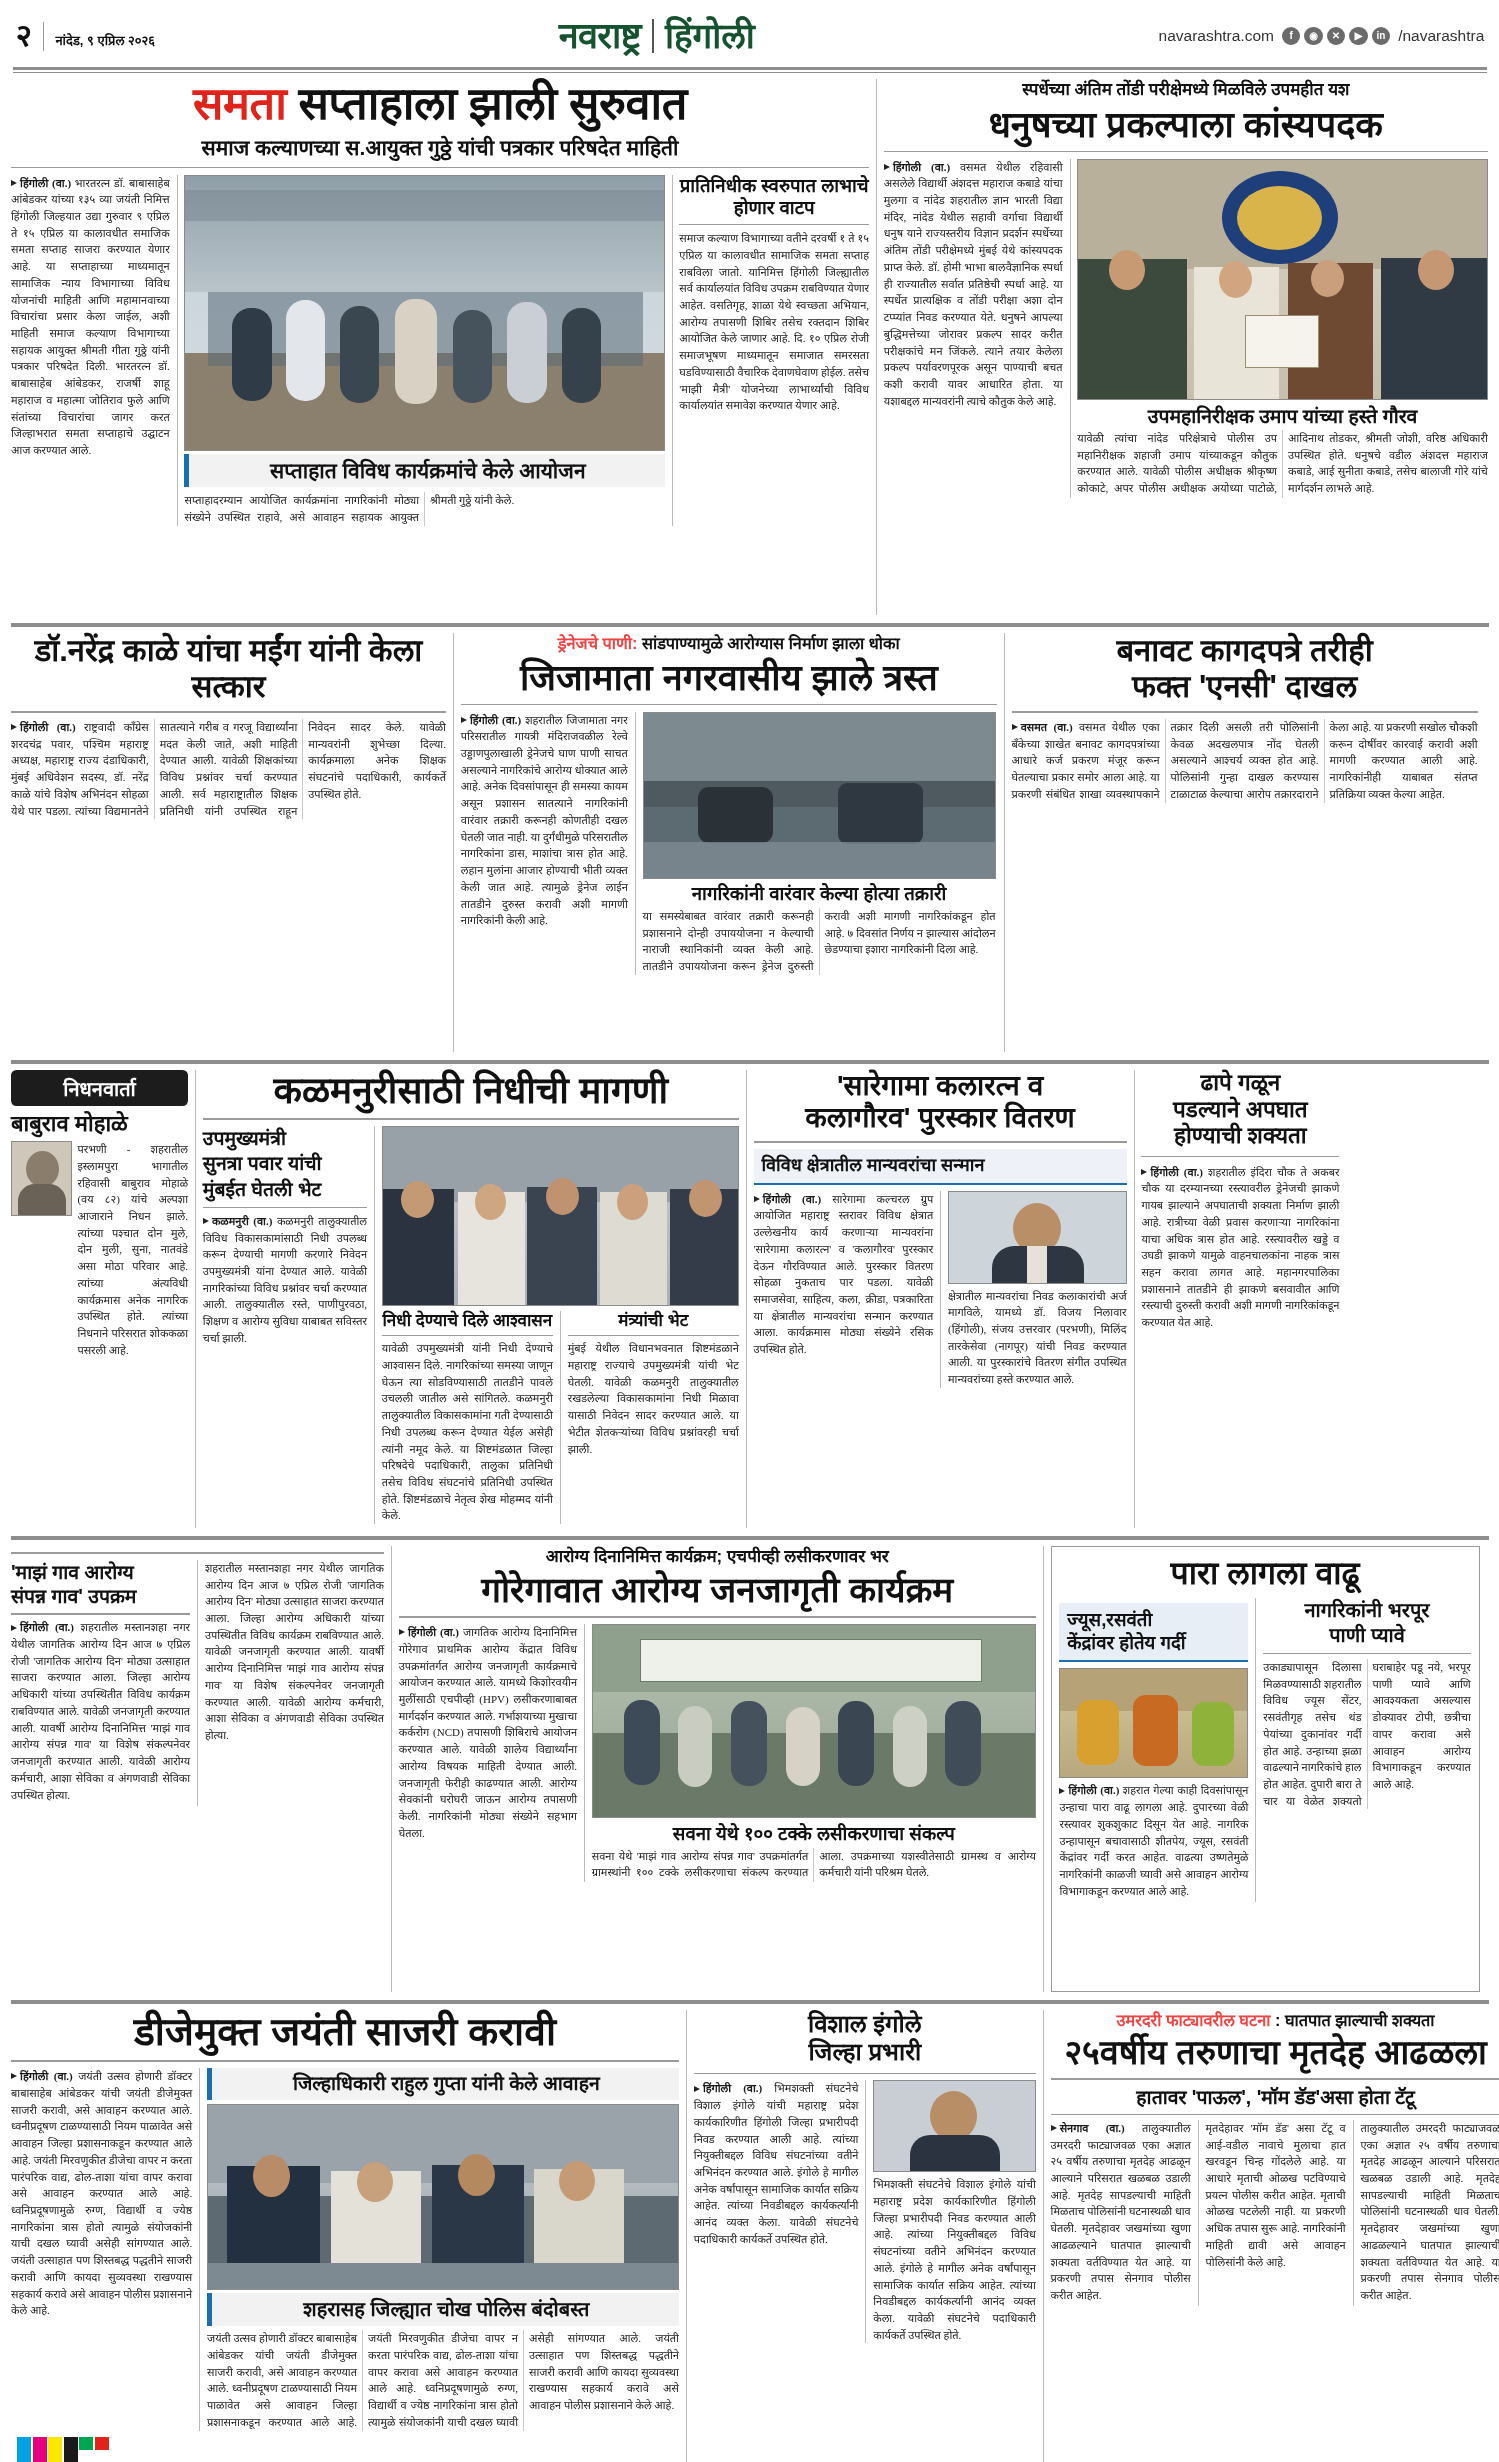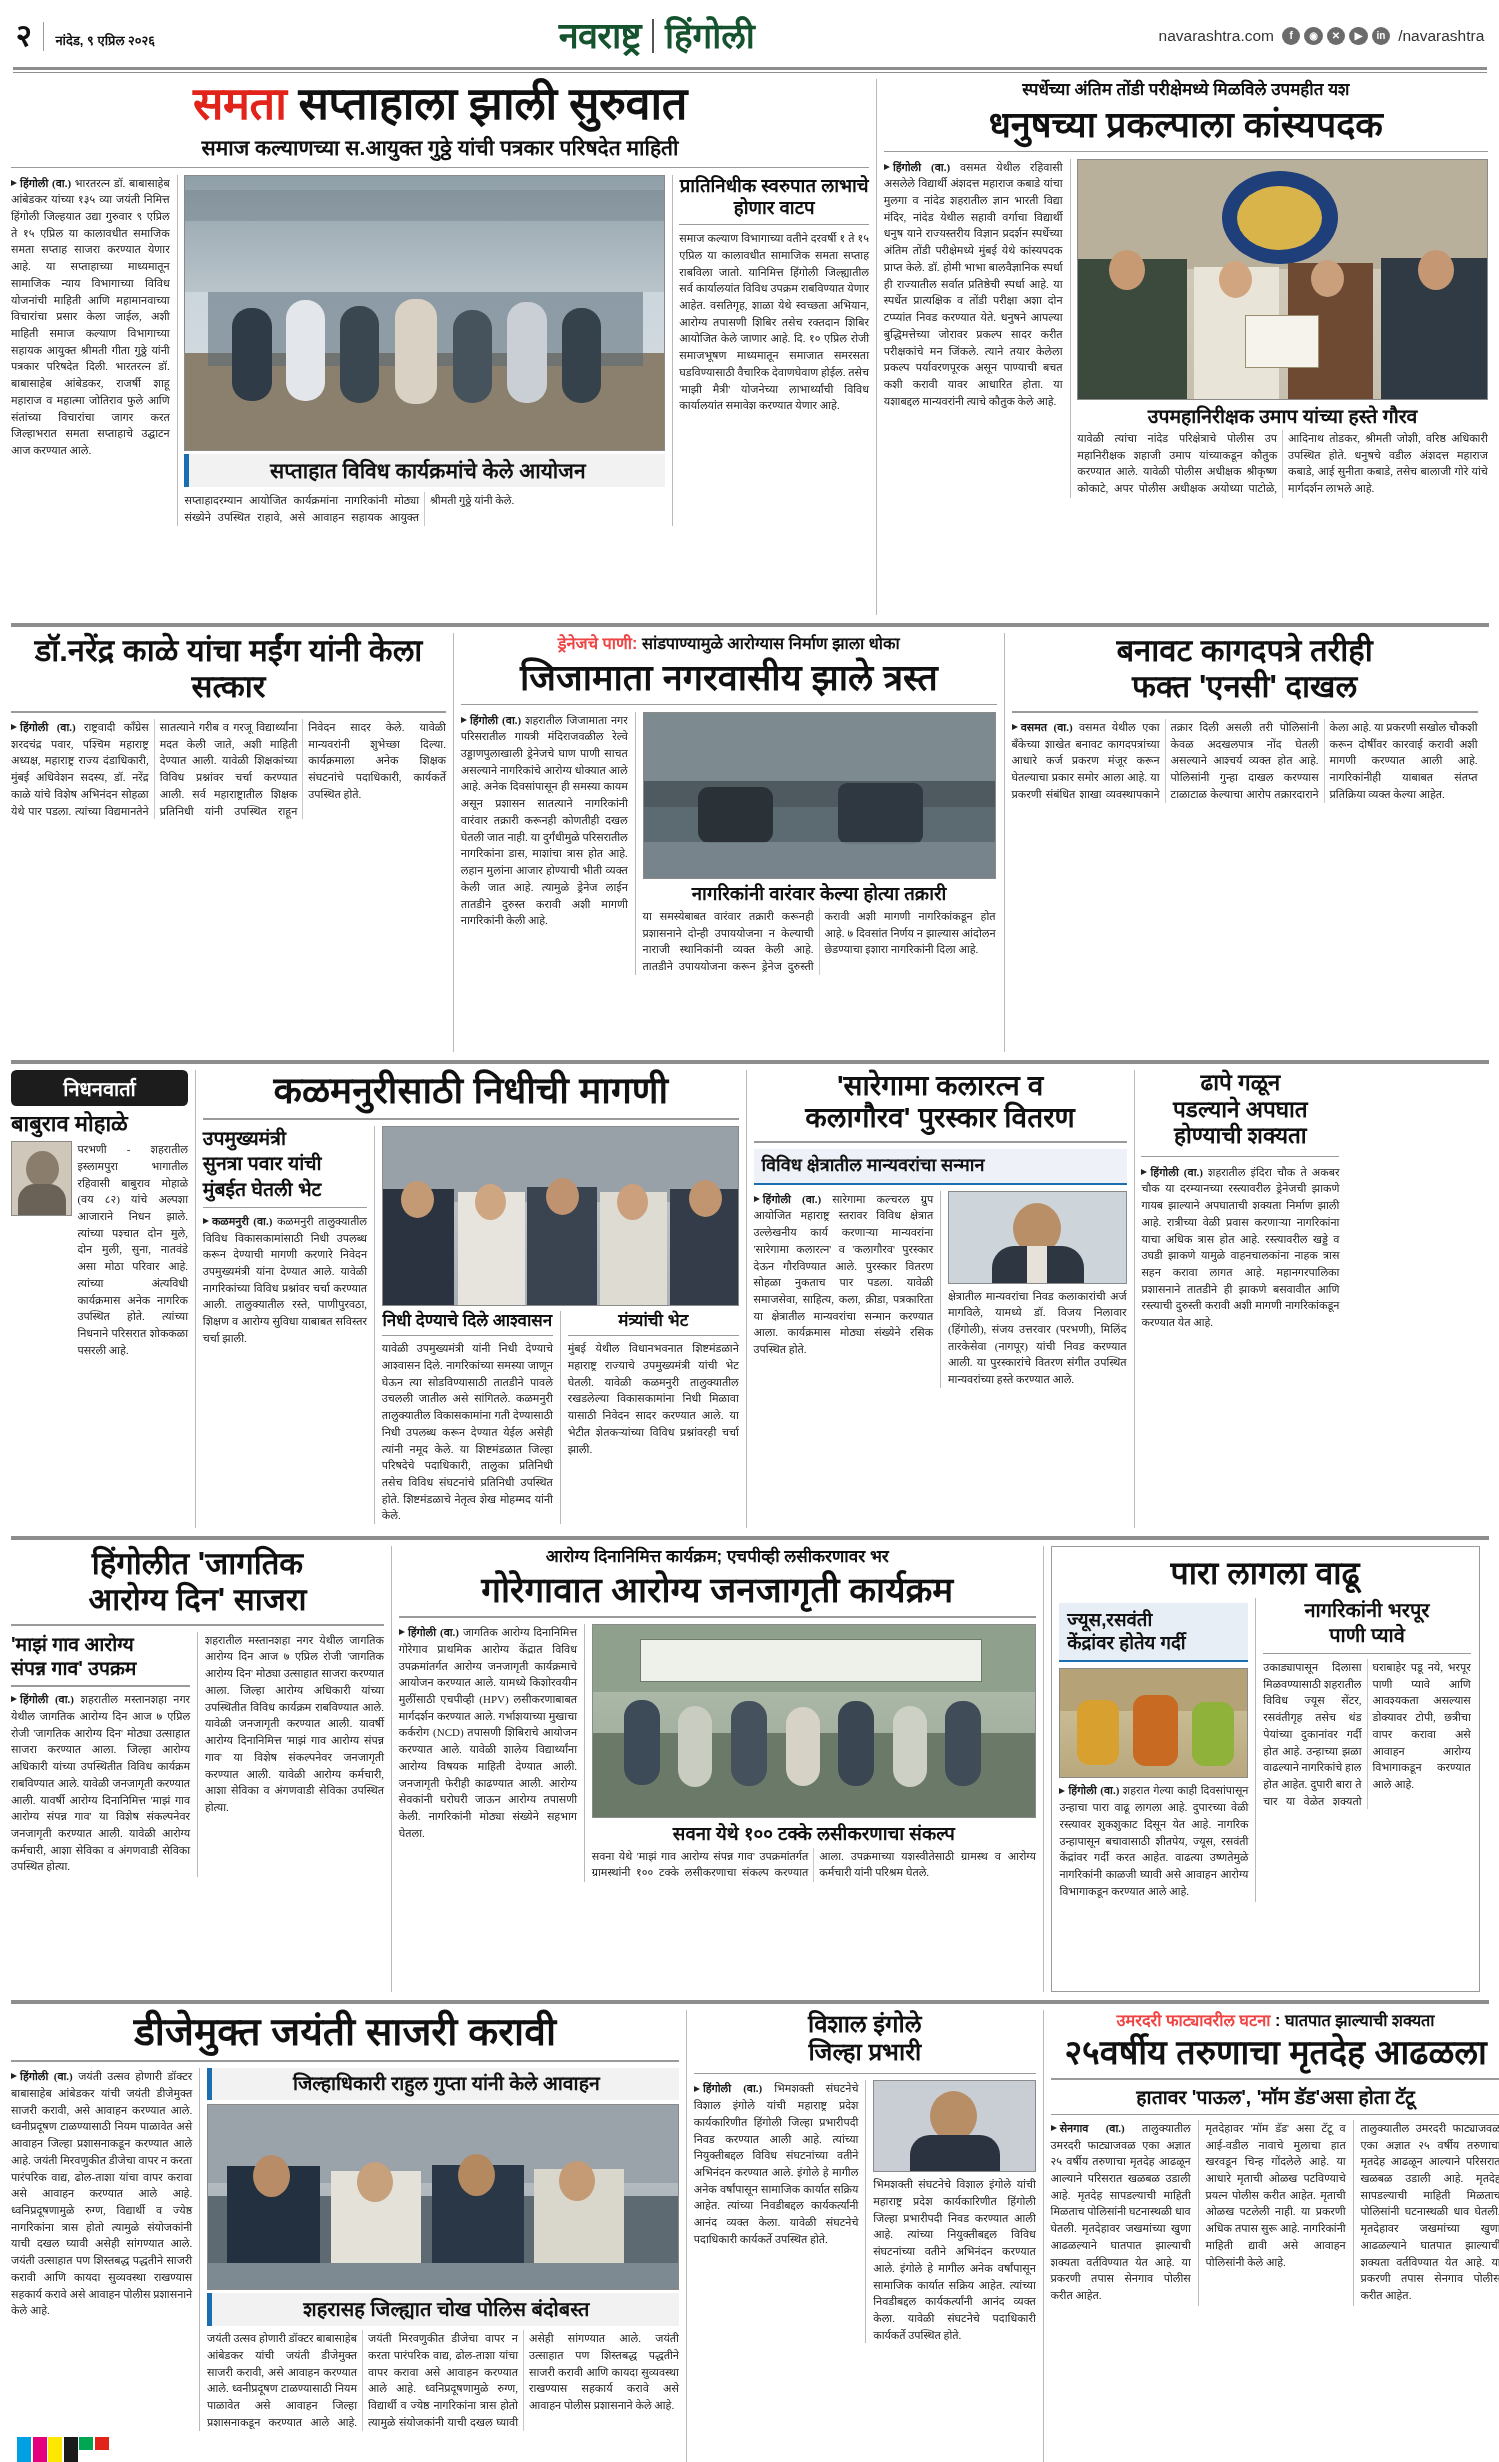--- a/index.html
+++ b/index.html
@@ -439,24 +439,20 @@
         <span>शहरातील इंदिरा चौक ते अकबर चौक या दरम्यानच्या रस्त्यावरील ड्रेनेजची झाकणे गायब झाल्याने अपघाताची शक्यता निर्माण झाली आहे. रात्रीच्या वेळी प्रवास करणाऱ्या नागरिकांना याचा अधिक त्रास होत आहे. रस्त्यावरील खड्डे व उघडी झाकणे यामुळे वाहनचालकांना नाहक त्रास सहन करावा लागत आहे. महानगरपालिका प्रशासनाने तातडीने ही झाकणे बसवावीत आणि रस्त्याची दुरुस्ती करावी अशी मागणी नागरिकांकडून करण्यात येत आहे.</span></p>
       </div>
     </div>
   </div>
 
   <div class="hr-thick"></div>
 
   <div class="row" style="height:446px;">
 
     <div style="width:373px;">
-      <div class="hl-md" style="font-size:31px;">
-        <div>हिंगोलीत 'जागतिक</div>
-        <div>आरोग्य दिन' साजरा</div>
-      </div>
       <div class="hr-thin"></div>
       <div class="row">
         <div style="width:180px;">
           <div class="hl-sm" style="text-align:left;font-size:19.4px;line-height:1.25;">
             <div>'माझं गाव आरोग्य</div>
             <div>संपन्न गाव' उपक्रम</div>
           </div>
           <div class="hr-thin" style="margin:4.7px 0;"></div>
           <div class="body">
             <p><span class="tri"></span><span class="dateline">हिंगोली (वा.)</span>

